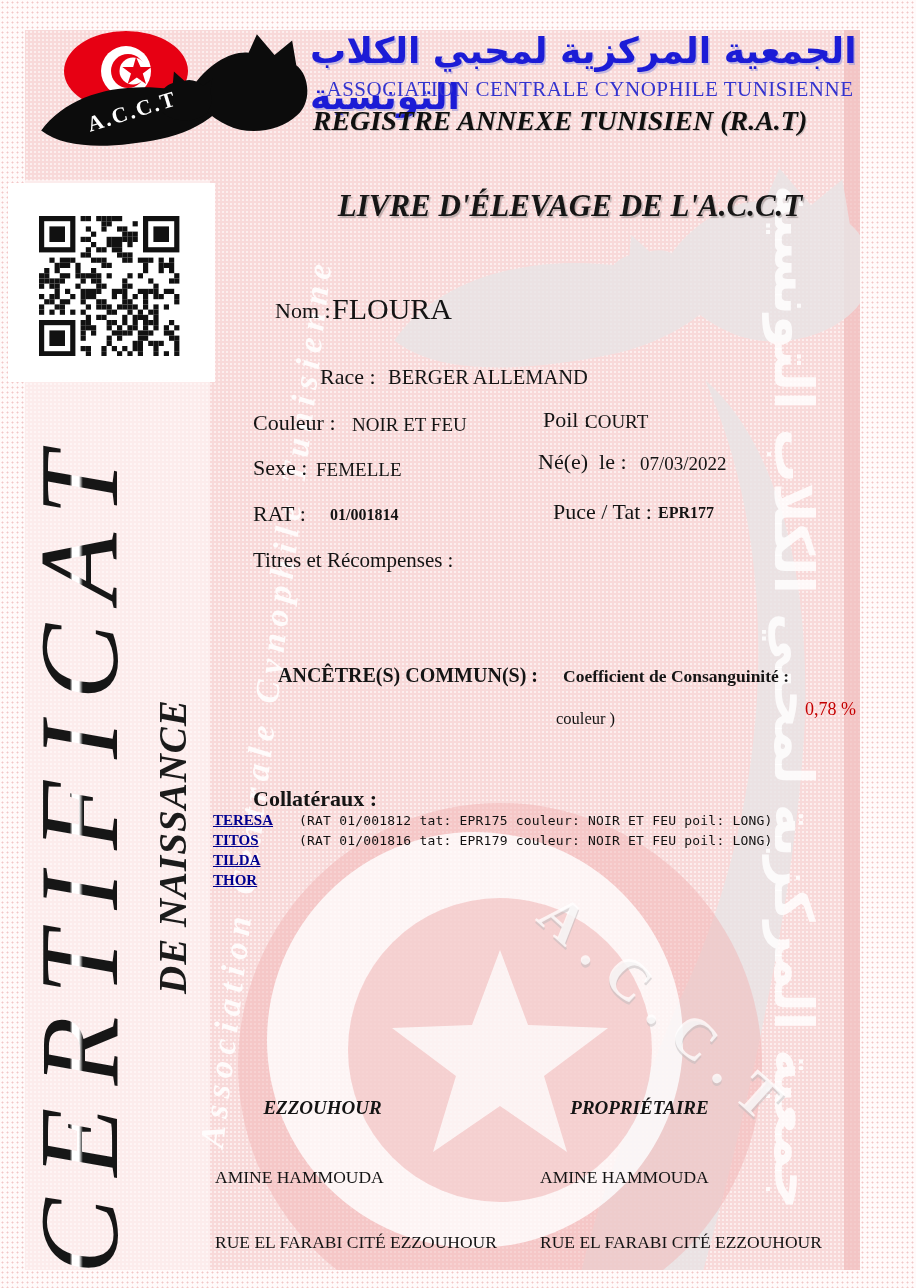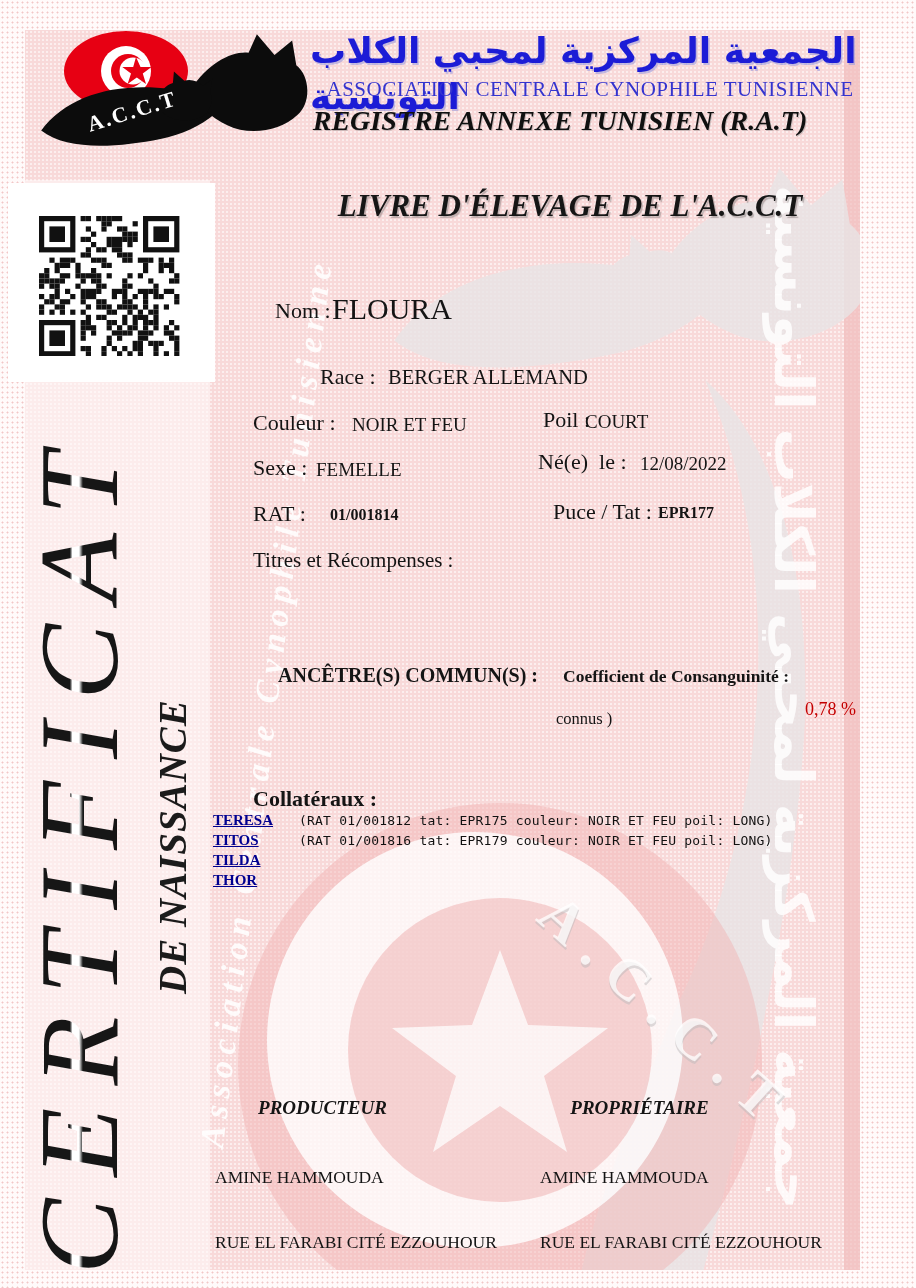--- a/index.html
+++ b/index.html
@@ -430,53 +430,53 @@
   <div class="val" style="left:388px; top:366px; font-size:20.5px;">BERGER ALLEMAND</div>
 
   <div class="lab" style="left:253px; top:410px;">Couleur :</div>
   <div class="val" style="left:352px; top:414px;">NOIR ET FEU</div>
   <div class="lab" style="left:543px; top:407px;">Poil :</div>
   <div class="val" style="left:585px; top:411px;">COURT</div>
 
   <div class="lab" style="left:253px; top:455px;">Sexe :</div>
   <div class="val" style="left:316px; top:459px;">FEMELLE</div>
   <div class="lab" style="left:538px; top:449px;">Né(e)  le :</div>
-  <div class="val" style="left:640px; top:453px;">12/08/2022</div>
+  <div class="val" style="left:640px; top:453px;">07/03/2022</div>
 
   <div class="lab" style="left:253px; top:501px;">RAT :</div>
   <div class="val-bold" style="left:330px; top:506px;">01/001814</div>
   <div class="lab" style="left:553px; top:499px;">Puce / Tat :</div>
   <div class="val-bold" style="left:658px; top:504px;">EPR177</div>
 
   <div class="lab" style="left:253px; top:548px; font-size:21px;">Titres et Récompenses :</div>
 
   <div class="anc-lab" style="left:278px; top:664px;">ANCÊTRE(S) COMMUN(S) :</div>
   <div class="coef-lab" style="left:563px; top:666px;">Coefficient de Consanguinité :</div>
   <div class="coef-val" style="left:805px; top:666px; color:#c40000;">0,78 %</div>
-  <div class="coef-note" style="left:556px; top:709px;">connus )</div>
+  <div class="coef-note" style="left:556px; top:709px;">couleur )</div>
 
   <div class="coll-lab" style="left:253px; top:786px;">Collatéraux :</div>
   <div class="coll-list">
     <div class="coll-row">
       <span class="coll-name" style="color:#00008f;">TERESA</span>
       <span class="coll-det">(RAT 01/001812 tat: EPR175 couleur: NOIR ET FEU poil: LONG)</span>
     </div>
     <div class="coll-row">
       <span class="coll-name" style="color:#00008f;">TITOS</span>
       <span class="coll-det">(RAT 01/001816 tat: EPR179 couleur: NOIR ET FEU poil: LONG)</span>
     </div>
     <div class="coll-row">
       <span class="coll-name" style="color:#00008f;">TILDA</span>
     </div>
     <div class="coll-row">
       <span class="coll-name" style="color:#00008f;">THOR</span>
     </div>
   </div>
 
-  <div class="blk-title" style="left:215px; top:1097px;">PRODUCTEUR</div>
+  <div class="blk-title" style="left:215px; top:1097px;">EZZOUHOUR</div>
   <div class="blk-lines" style="left:215px; top:1124px;">
     <div>AMINE HAMMOUDA</div>
     <div>RUE EL FARABI CITÉ EZZOUHOUR</div>
     
     
   </div>
 
   <div class="blk-title" style="left:532px; top:1097px;">PROPRIÉTAIRE</div>
   <div class="blk-lines" style="left:540px; top:1124px;">
     <div>AMINE HAMMOUDA</div>

